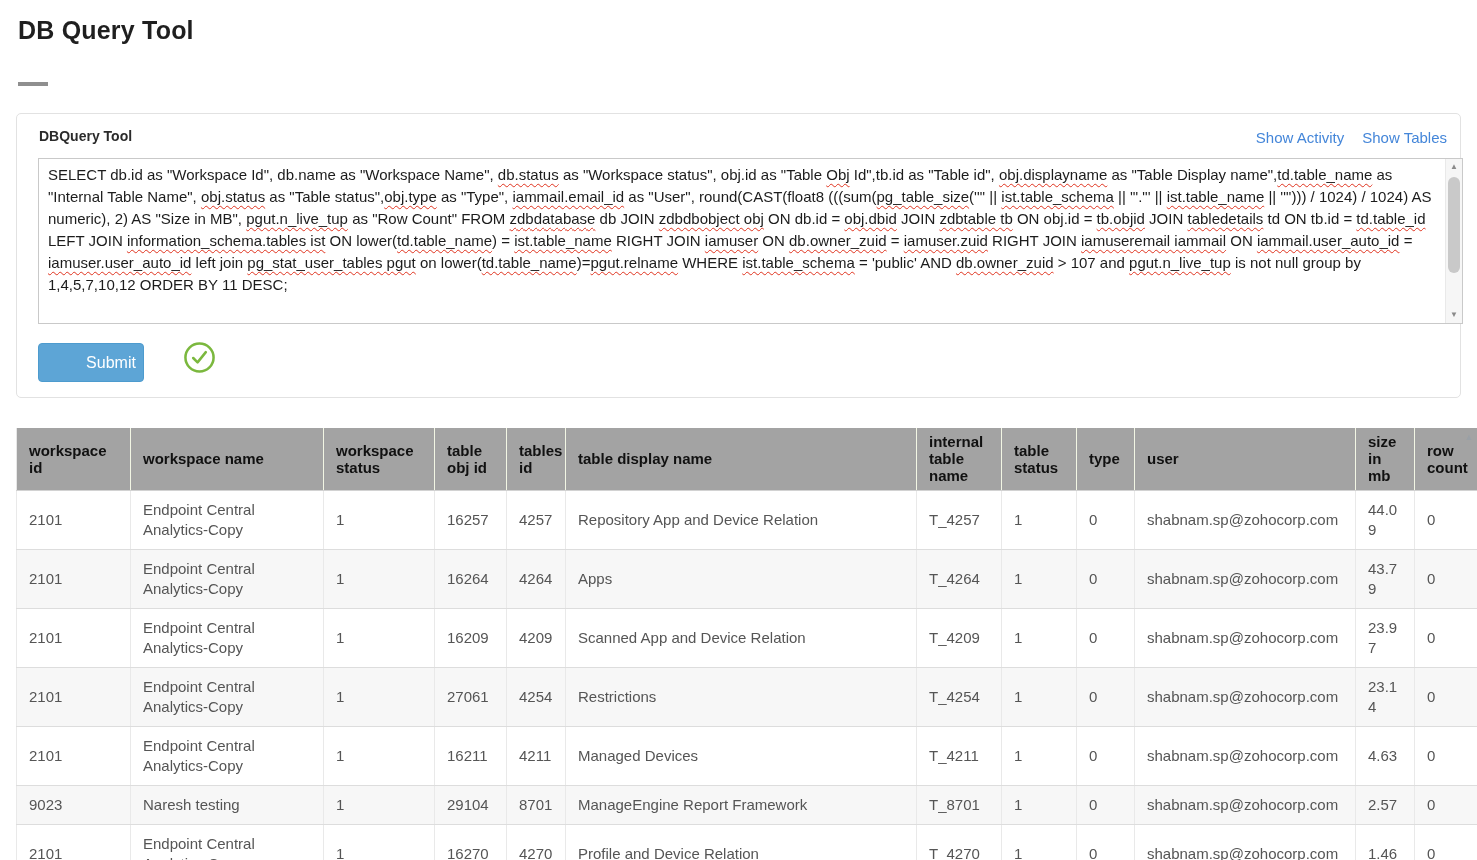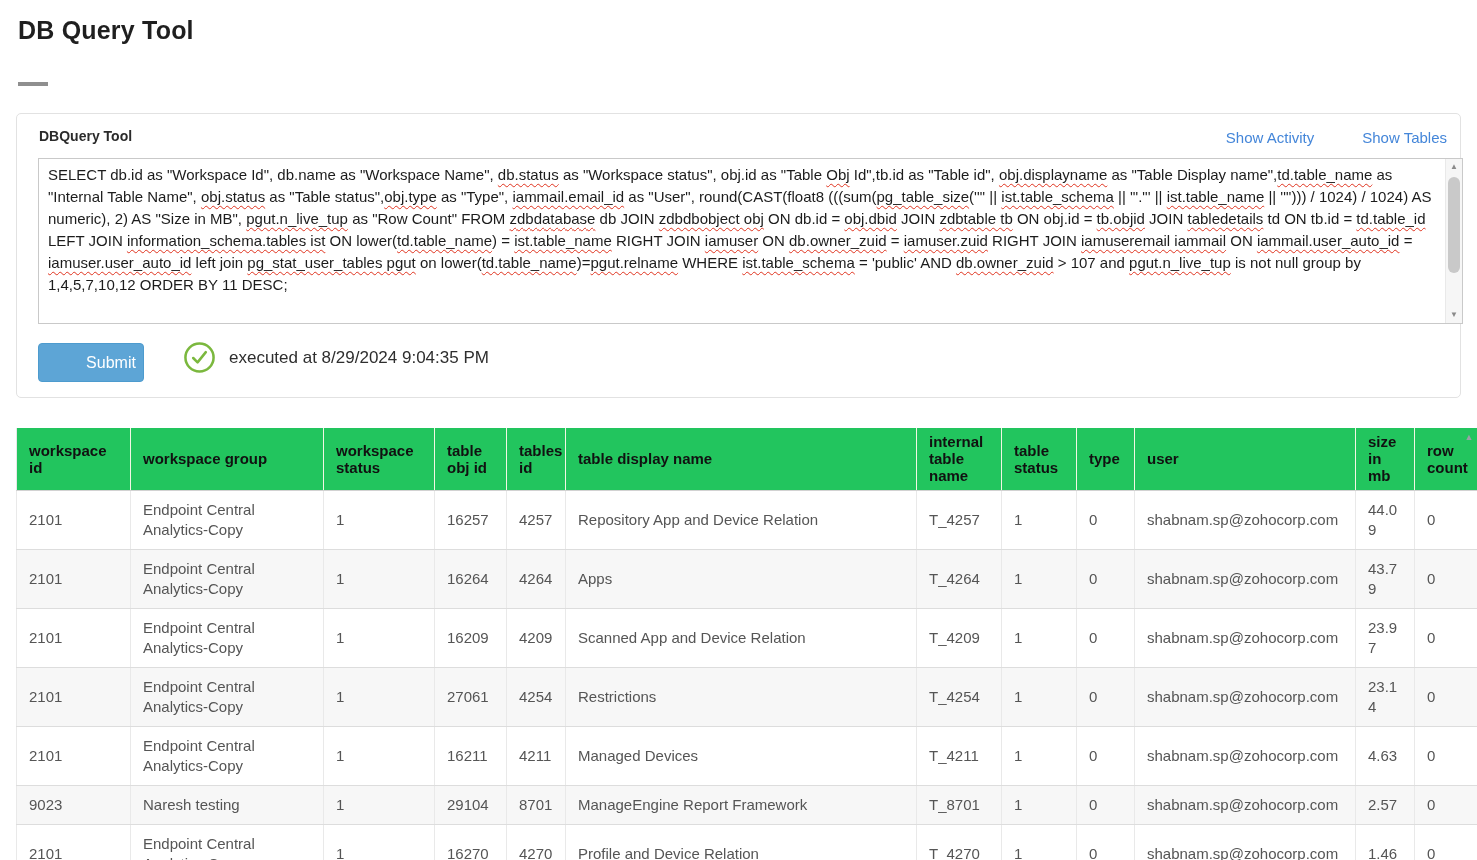--- a/index.html
+++ b/index.html
@@ -10,21 +10,21 @@
   
   .page-title { position:absolute; left:18px; top:16px; font-size:25px; font-weight:700; color:#1f1f1f; letter-spacing:.2px; }
   .page-subtitle { position:absolute; left:18px; top:55px; font-size:16px; color:#5c5c5c; }
   .subtitle-rule { position:absolute; left:18px; top:82px; width:30px; height:4px; background:#8f8f8f; }
 
   
   .panel { position:absolute; left:16px; top:113px; width:1445px; height:285px;
     background:#fff; border:1px solid #e2e2e2; border-radius:5px; }
   .panel-title { position:absolute; left:22px; top:14px; font-size:14px; font-weight:700; color:#2b2b2b; }
   .panel-links { position:absolute; right:13px; top:15px; display:flex; gap:18px; }
-  .panel-links a { font-size:15px; color:#4486d9; text-decoration:none; cursor:pointer;margin-left:30px; }
+  .panel-links a { font-size:15px; color:#4486d9; text-decoration:none; cursor:pointer; }
 
   
   .query-box { position:absolute; left:21px; top:44px; width:1425px; height:166px;
     border:1px solid #c9c9c9; background:#fff; overflow:hidden; }
   .query-text { position:absolute; left:0; top:0; right:18px; bottom:0; padding:5px 4px 5px 9px;
     font-size:15px; line-height:22px; color:#1c1c1c; overflow:hidden; word-wrap:break-word; }
   .sq { text-decoration:underline; text-decoration-style:wavy; text-decoration-color:#e0331f;
     text-decoration-thickness:1px; text-underline-offset:3px; text-decoration-skip-ink:none; }
 
   
@@ -40,21 +40,21 @@
   
   .submit-btn { position:absolute; left:21px; top:229px; width:106px; height:39px;
     background:#5da5d6; border:1px solid #4d9bce; border-radius:4px;
     color:#ffffff; font-size:16px; font-family:inherit; cursor:pointer;padding-left:40px; }
   .status-icon { position:absolute; left:166px; top:227px; width:33px; height:33px; }
   .status-text { position:absolute; left:212px; top:234px; font-size:17px; color:#2e2e2e; }
 
   
   .results { position:absolute; left:16px; top:428px; width:1461px; height:432px; overflow:hidden; }
   table.results-table { border-collapse:collapse; table-layout:fixed; width:1488px; }
-  .results-table th { background:#22c55e; color:#111; font-size:15px; font-weight:700; text-align:left;
+  .results-table th { background:#a3a3a3; color:#111; font-size:15px; font-weight:700; text-align:left;
     padding:5px 12px; line-height:17px; border-right:1px solid #f2f6e4; border-bottom:1px solid #d2d2d2;
     vertical-align:middle; height:62px; }
   .results-table th:first-child { border-left:1px solid #e7e7e7; }
   .results-table td { color:#555; font-size:15px; line-height:20px; padding:9px 12px;
     border-right:1px solid #e9e9e9; border-bottom:1px solid #dddddd; vertical-align:middle;
     background:#fff; word-wrap:break-word; }
   .results-table td:first-child { border-left:1px solid #e9e9e9; }
   .results-table tbody tr:nth-child(even) td { background:#f7f7f7; }
 
   
@@ -84,21 +84,20 @@
         <div class="arrow down">▼</div>
       </div>
     </div>
 
     <button class="submit-btn">Submit</button>
 
     <svg class="status-icon" viewBox="0 0 34 34">
       <circle cx="17" cy="17" r="14.5" fill="none" stroke="#7bb83e" stroke-width="2.6"></circle>
       <path d="M10.5 17.5 L15 22 L23.5 11.5" fill="none" stroke="#7bb83e" stroke-width="2.6" stroke-linecap="round" stroke-linejoin="round"></path>
     </svg>
-    <span class="status-text">executed at 8/29/2024 9:04:35 PM</span>
   </section>
 
   <div class="results">
     <table class="results-table">
       <colgroup>
         <col style="width:114px">
           <col style="width:193px">
           <col style="width:111px">
         <col style="width:72px">
           <col style="width:59px">
@@ -106,21 +105,21 @@
         <col style="width:85px">
           <col style="width:75px">
           <col style="width:58px">
         <col style="width:221px">
           <col style="width:59px">
           <col style="width:90px">
       </colgroup>
       <thead>
           <tr id="table-head-row">
             <th>workspace id</th>
-            <th>workspace group</th>
+            <th>workspace name</th>
             <th>workspace status</th>
             <th>table obj id</th>
             <th>tables id</th>
             <th>table display name</th>
             <th>internal table name</th>
             <th>table status</th>
             <th>type</th>
             <th>user</th>
             <th>size in mb</th>
             <th>row count</th>

